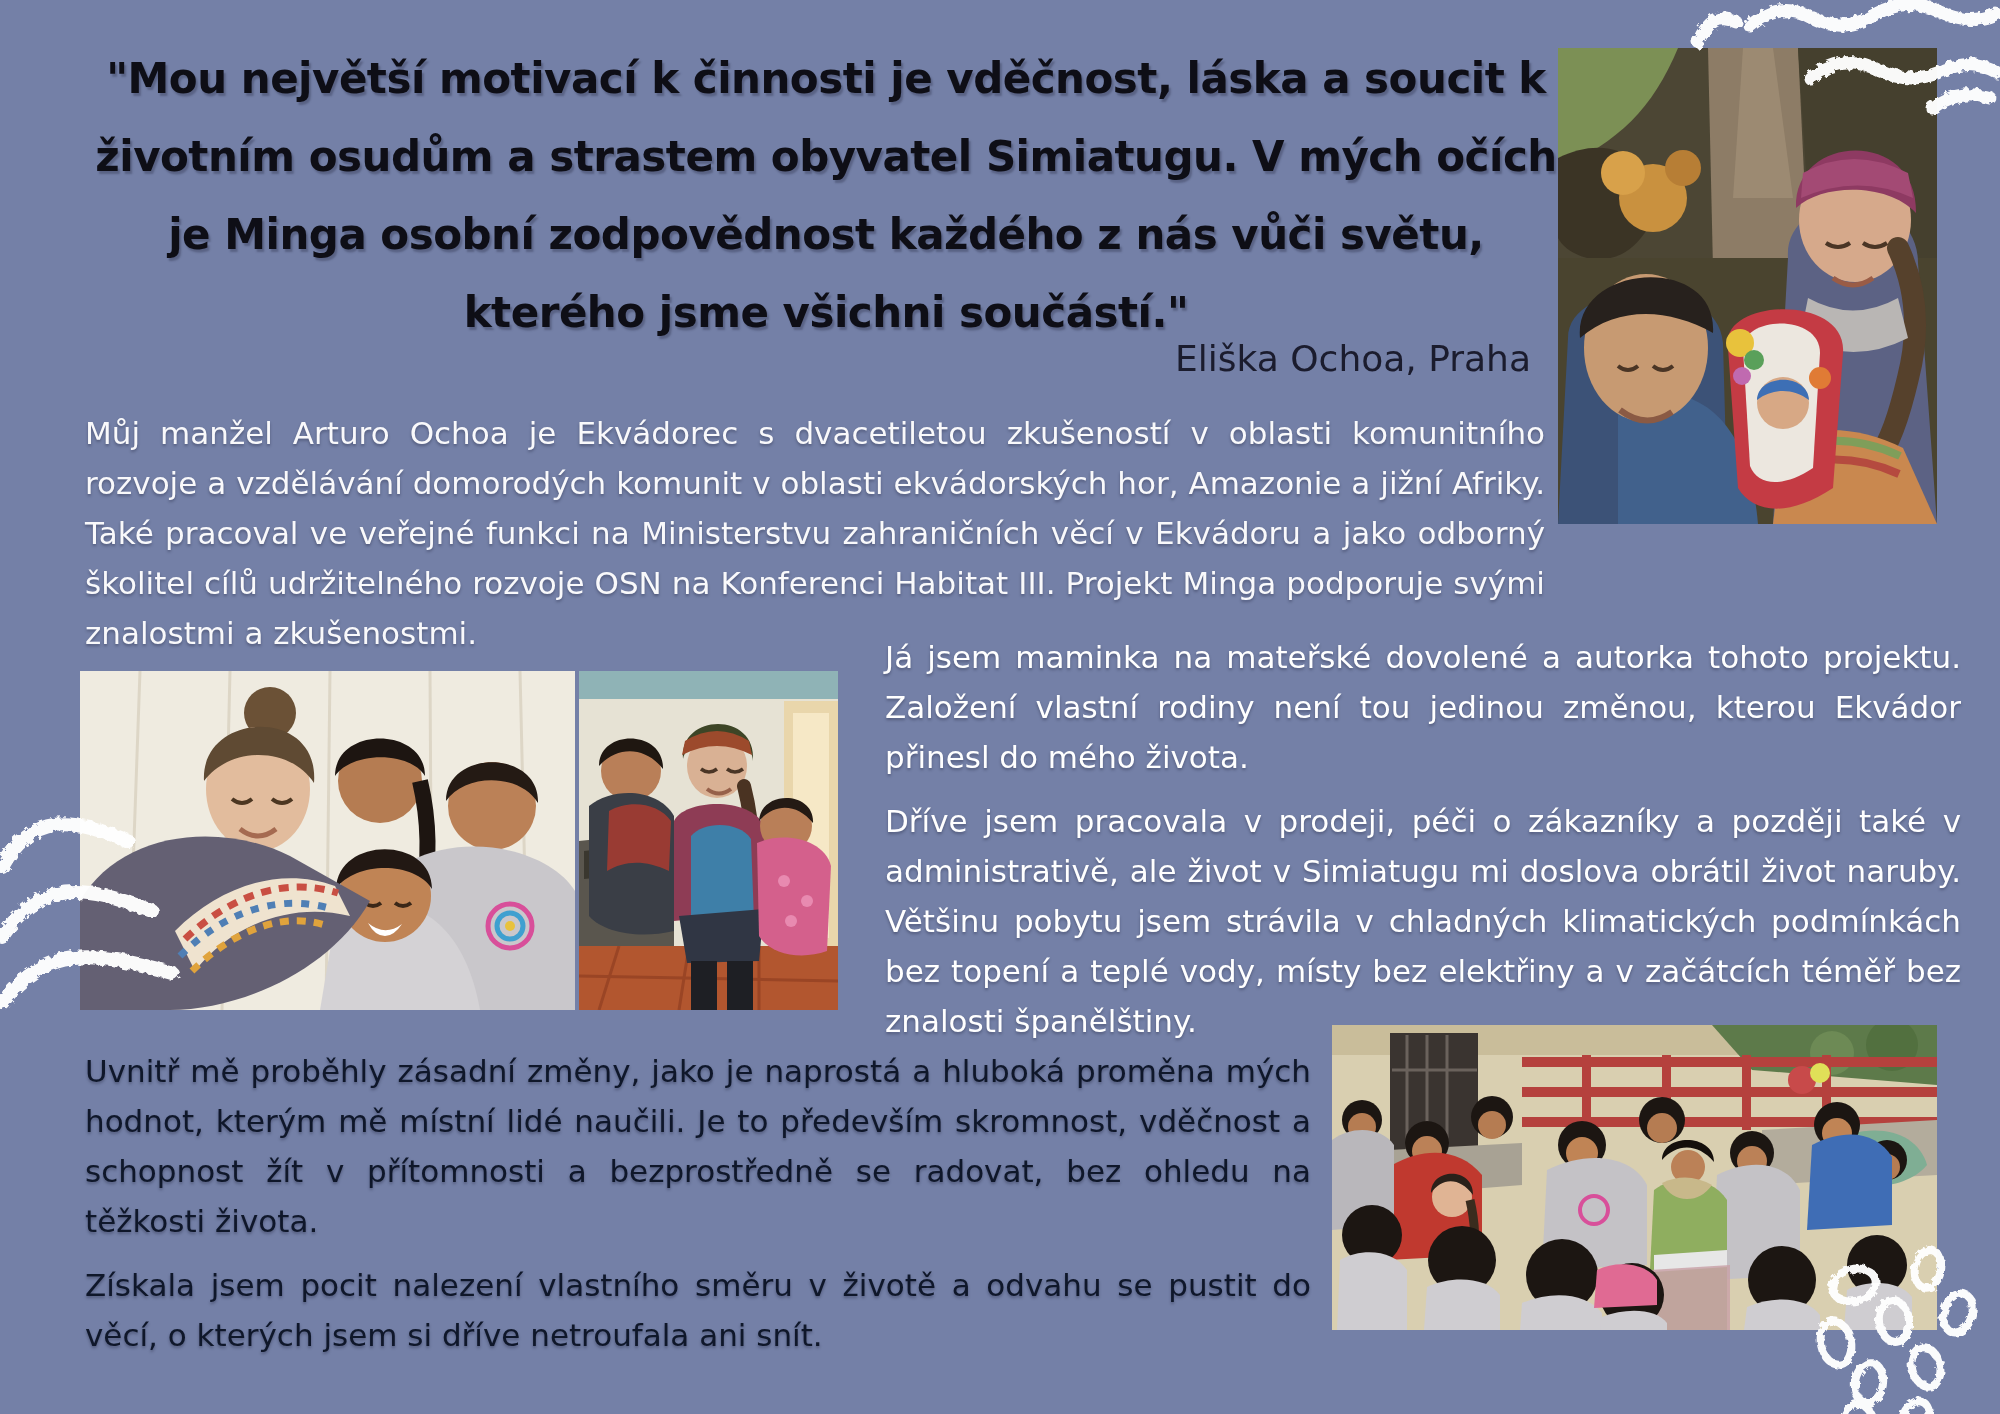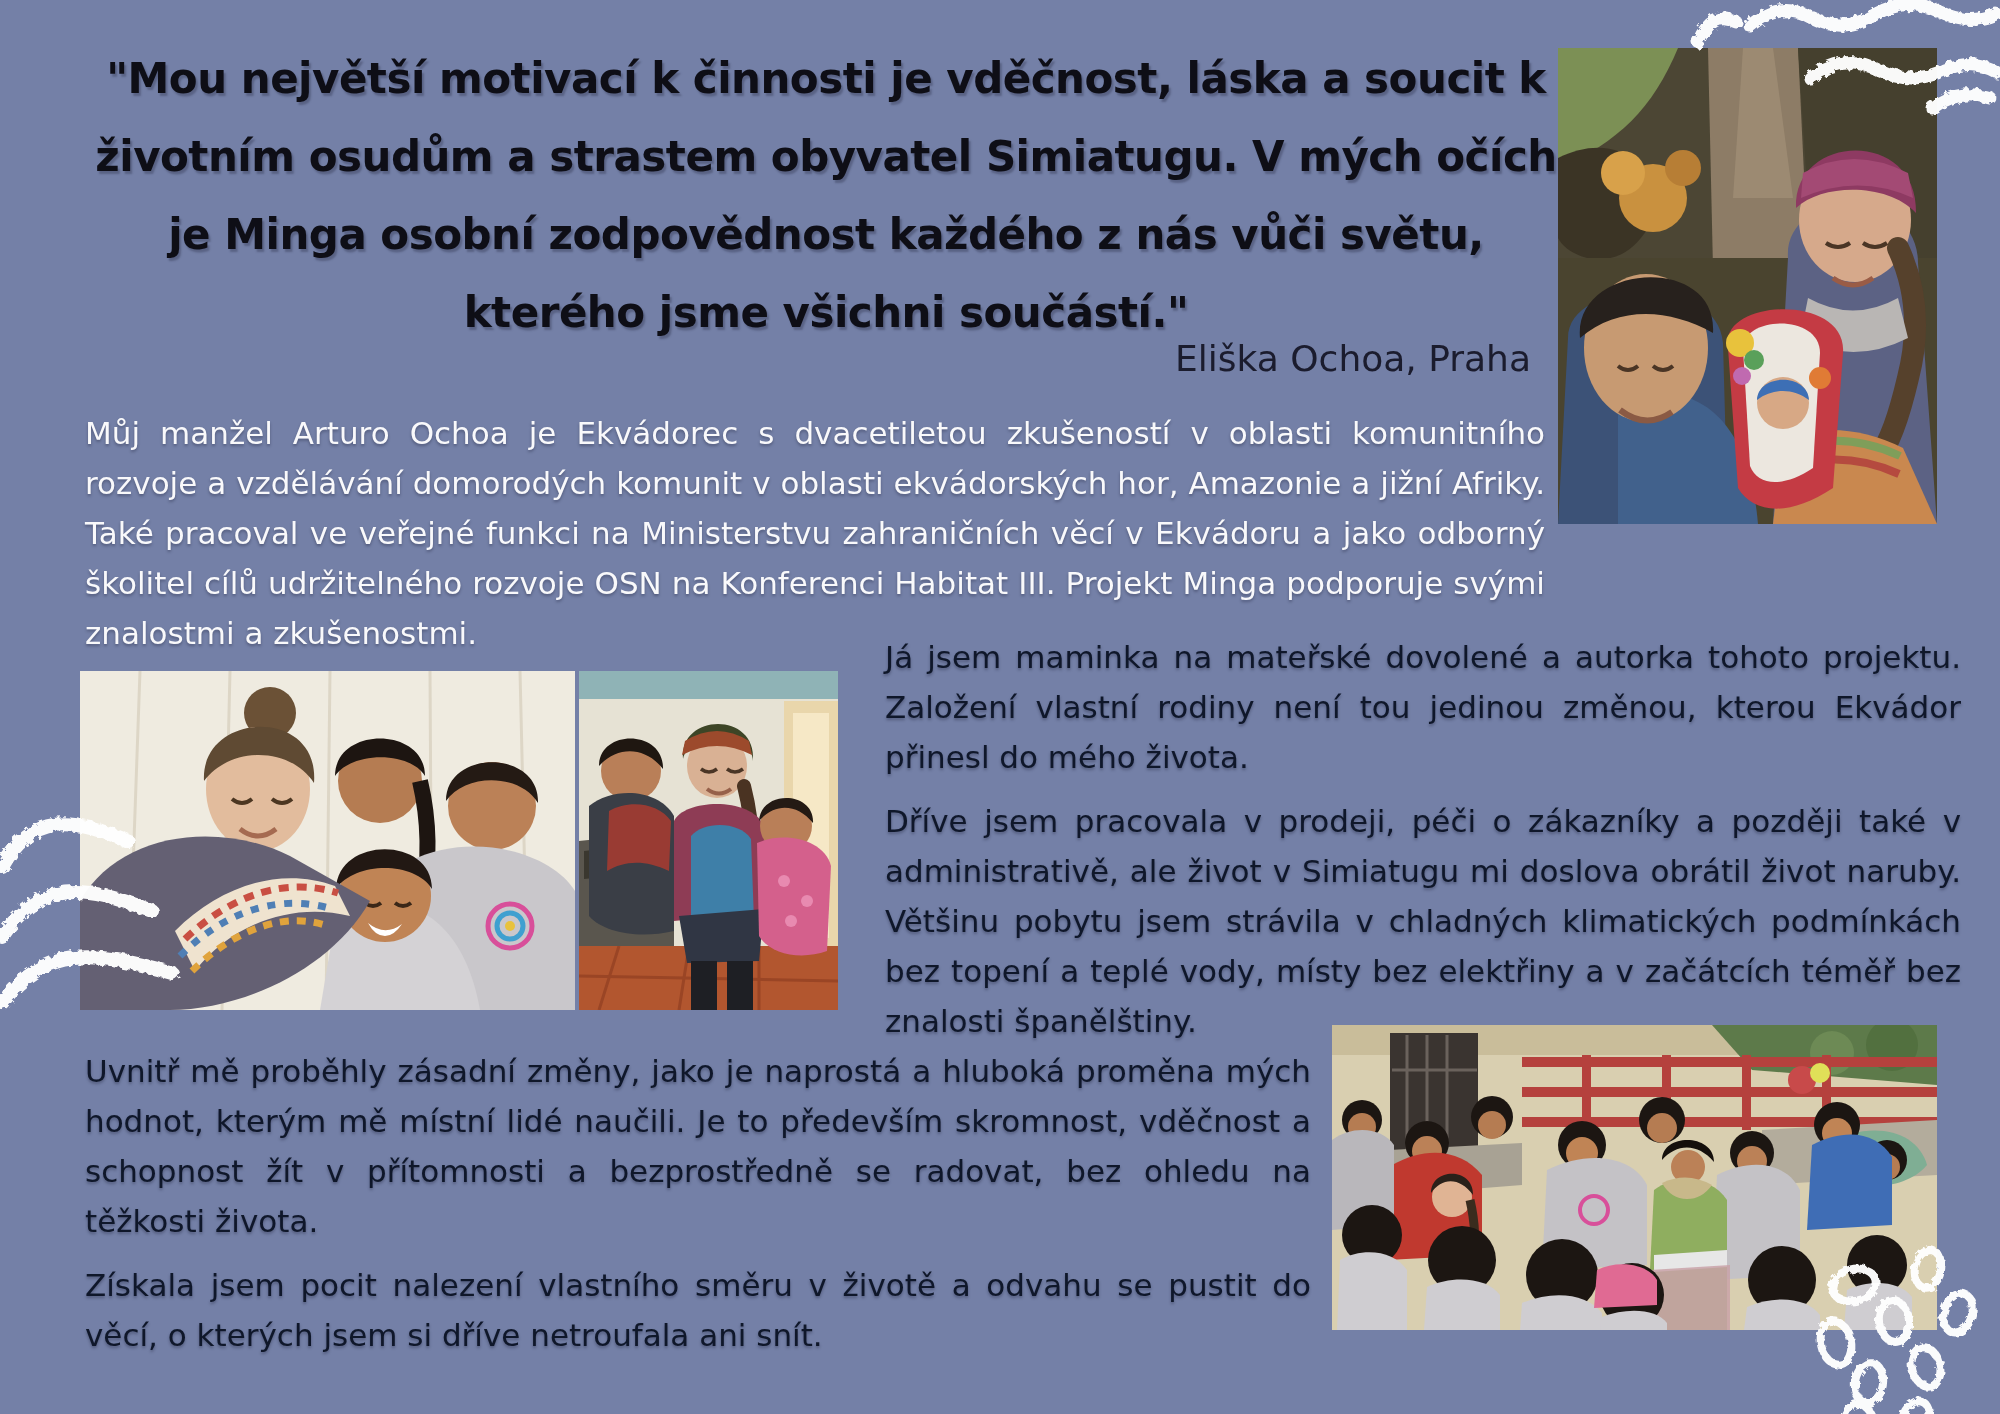--- a/index.html
+++ b/index.html
@@ -38,21 +38,21 @@
 <body>
 
 <div id="canvas" style="background:#7480a7;">
 
   <div class="abs quote" style="color:#0e0e16;">"Mou největší motivací k činnosti je vděčnost, láska a soucit k životním osudům a strastem obyvatel Simiatugu. V mých očích je Minga osobní zodpovědnost každého z nás vůči světu, kterého jsme všichni součástí."</div>
 
   <div class="abs attribution" style="color:#1b1c2e;">Eliška Ochoa, Praha</div>
 
   <div class="abs bodytext col-left-top" style="color:#f9f9fb;">Můj manžel Arturo Ochoa je Ekvádorec s dvacetiletou zkušeností v oblasti komunitního rozvoje a vzdělávání domorodých komunit v oblasti ekvádorských hor, Amazonie a jižní Afriky. Také pracoval ve veřejné funkci na Ministerstvu zahraničních věcí v Ekvádoru a jako odborný školitel cílů udržitelného rozvoje OSN na Konferenci Habitat III. Projekt Minga podporuje svými znalostmi a zkušenostmi.</div>
 
-  <div class="abs bodytext col-right" style="color:#0f172a;">
+  <div class="abs bodytext col-right" style="color:#ffffff;">
     <p>Já jsem maminka na mateřské dovolené a autorka tohoto projektu. Založení vlastní rodiny není tou jedinou změnou, kterou Ekvádor přinesl do mého života.</p>
     <p>Dříve jsem pracovala v prodeji, péči o zákazníky a později také v administrativě, ale život v Simiatugu mi doslova obrátil život naruby. Většinu pobytu jsem strávila v chladných klimatických podmínkách bez topení a teplé vody, místy bez elektřiny a v začátcích téměř bez znalosti španělštiny.</p>
   </div>
 
   <div class="abs bodytext col-left-bottom" style="color:#0f172a;">
     <p>Uvnitř mě proběhly zásadní změny, jako je naprostá a hluboká proměna mých hodnot, kterým mě místní lidé naučili. Je to především skromnost, vděčnost a schopnost žít v přítomnosti a bezprostředně se radovat, bez ohledu na těžkosti života.</p>
     <p>Získala jsem pocit nalezení vlastního směru v životě a odvahu se pustit do věcí, o kterých jsem si dříve netroufala ani snít.</p>
   </div>
 
   <svg class="abs photo" style="left:1558px;top:48px;" width="379" height="476" viewBox="0 0 379 476" role="img" aria-label="Selfie muže a ženy s miminkem v červené korbičce na podzimní cestě">

